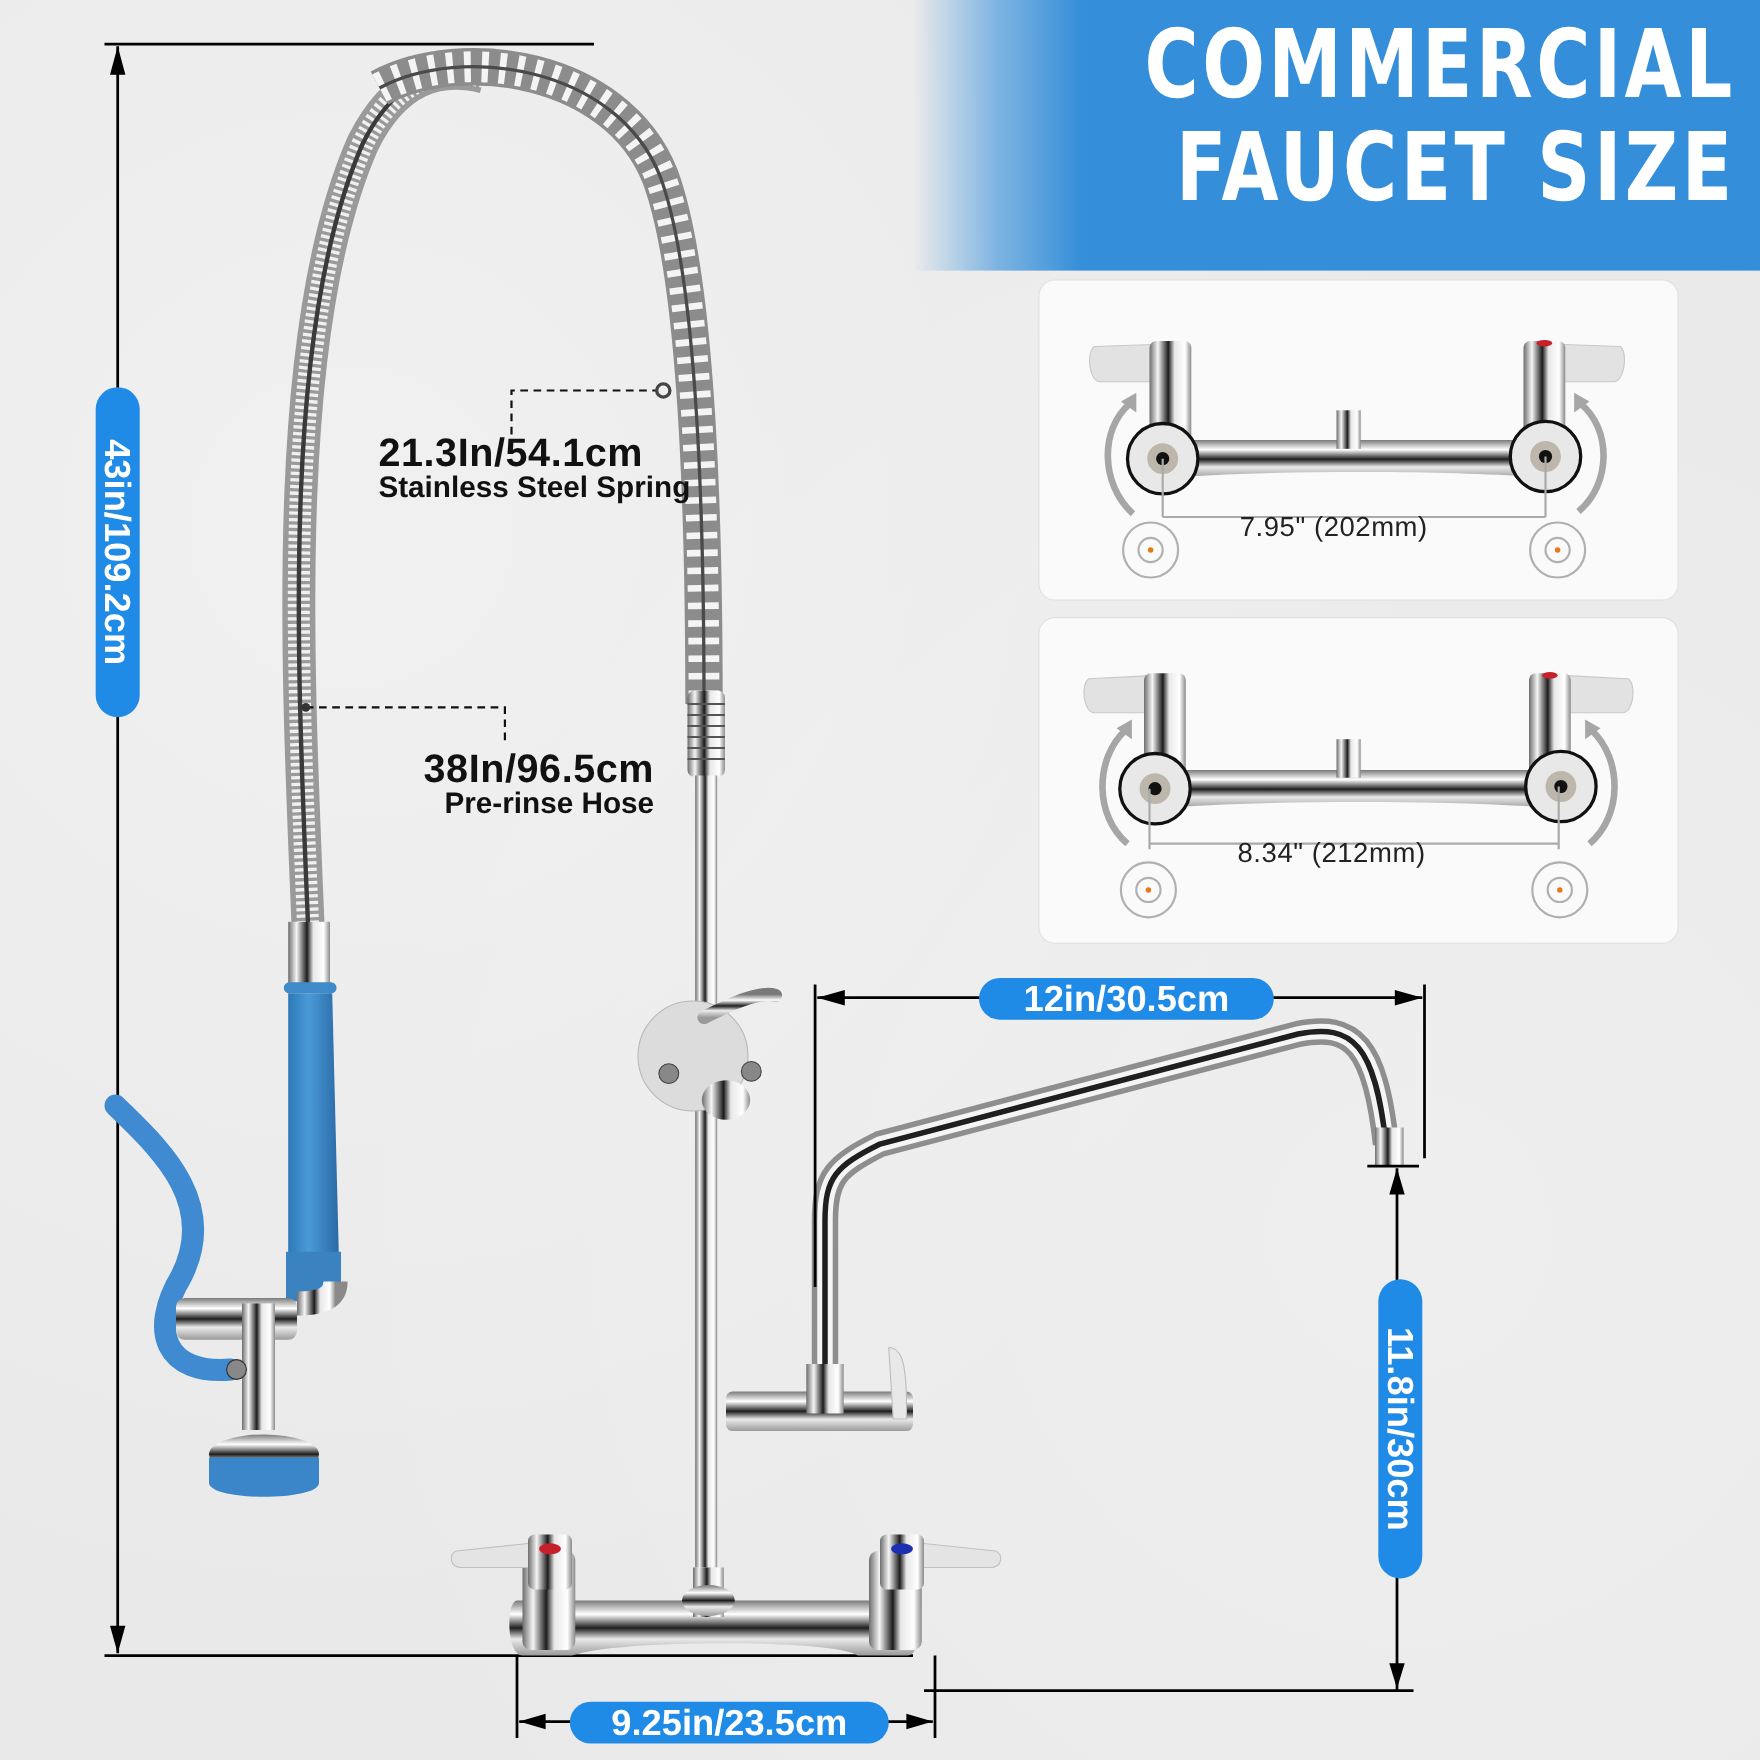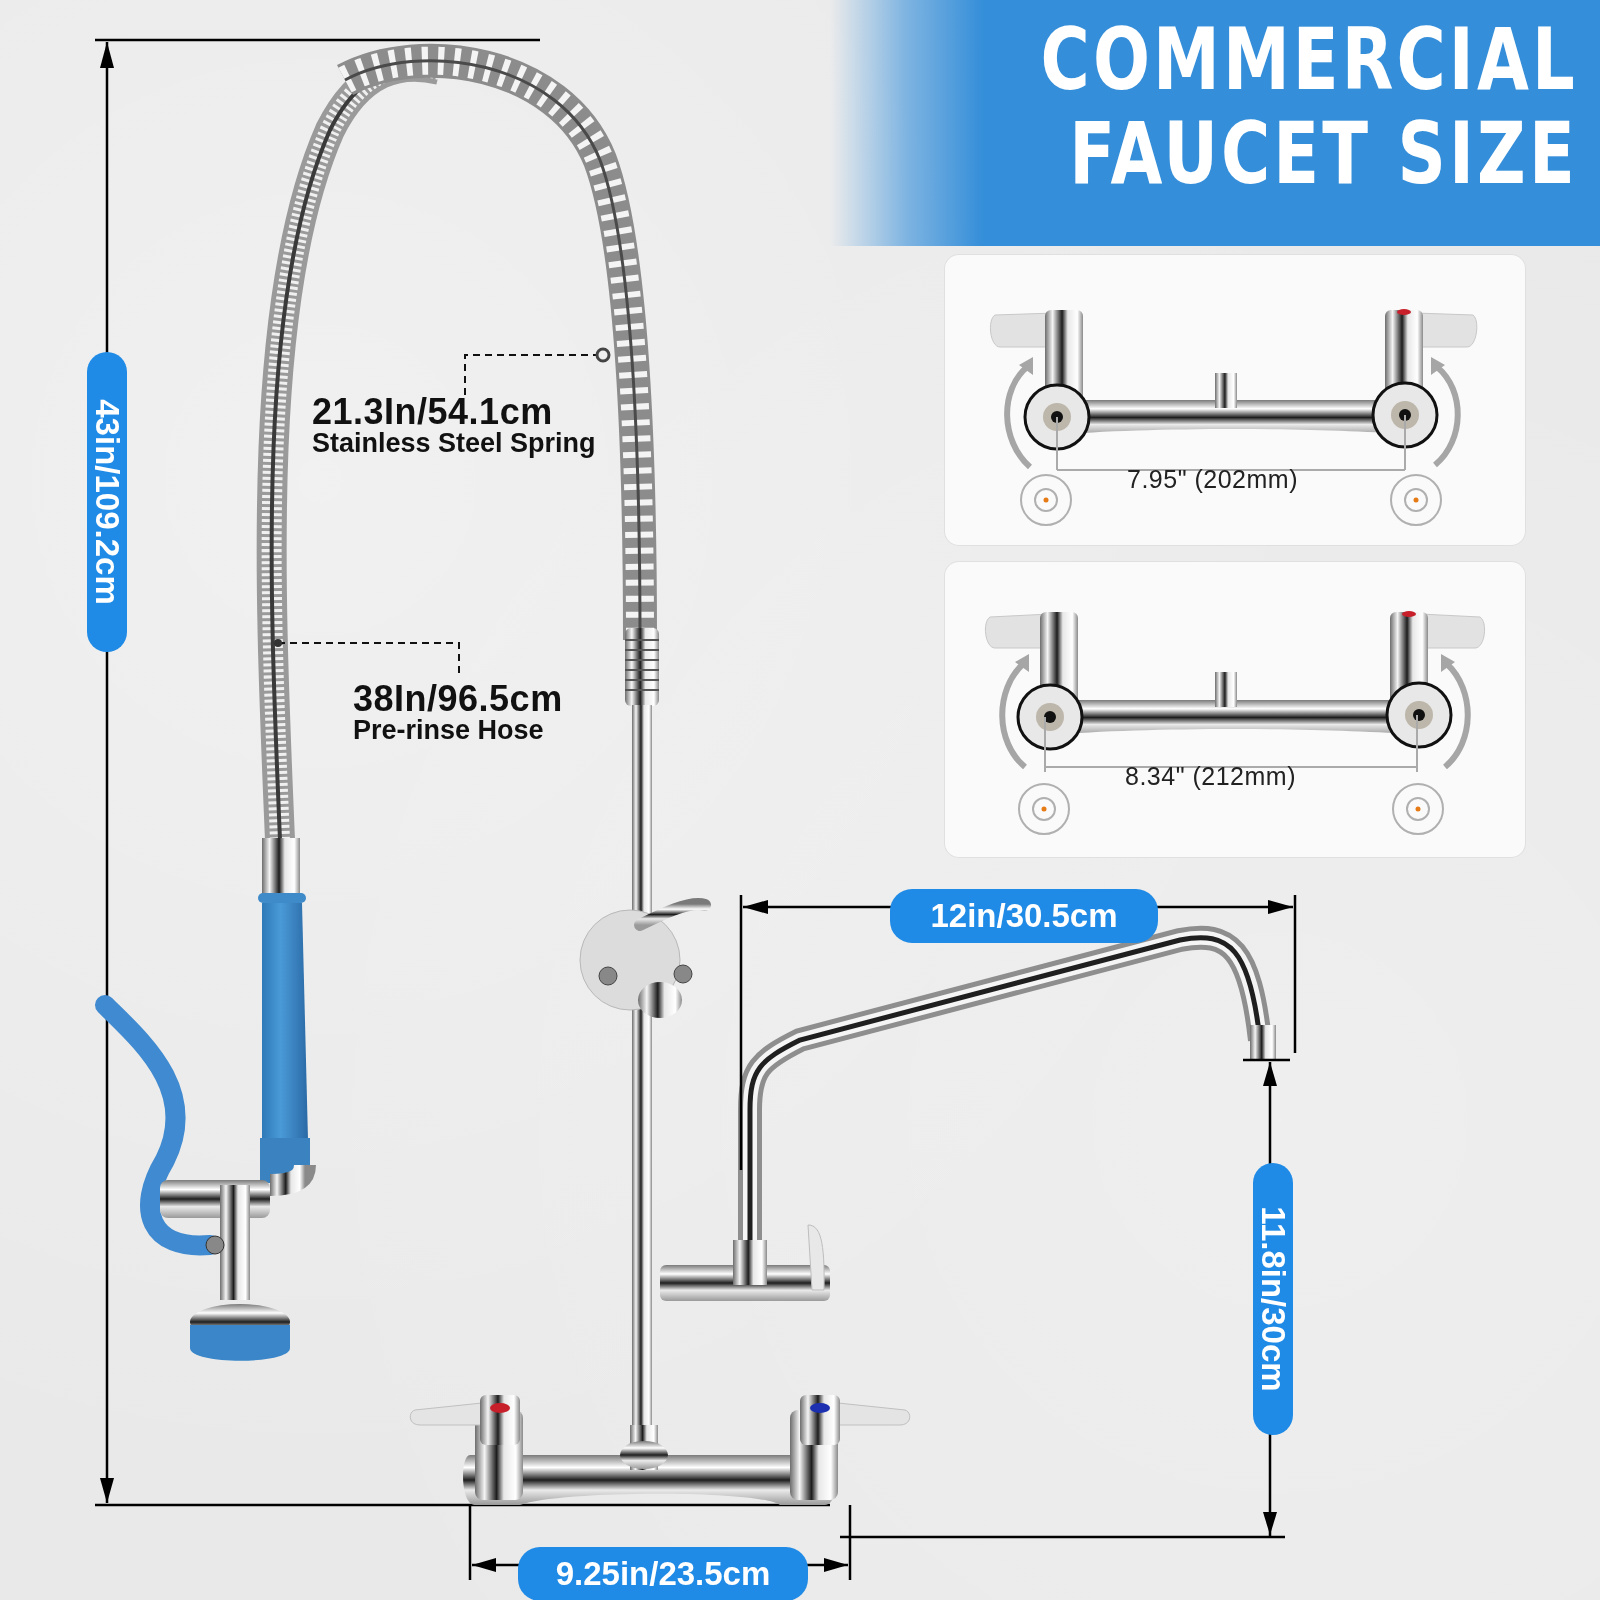--- a/index.html
+++ b/index.html
@@ -37,25 +37,25 @@
   .card-2 { top:562px; height:295px; }
   .card-label {
     position:absolute; font-size:25px; color:#222; letter-spacing:0.5px;
   }
 
   .pill {
     position:absolute; background:#1f8be6; color:#fff; font-weight:bold;
     border-radius:22px; display:flex; align-items:center; justify-content:center;
     font-family:"Liberation Sans", sans-serif;
   }
-  .pill-h { height:54px; font-size:33px; }
+  .pill-h { height:38px; font-size:33px; }
   .pill-v { width:40px; font-size:33px; }
   .pill-v span { display:block; transform:rotate(90deg); white-space:nowrap; }
 
-  .callout { position:absolute; color:#111; }
+  .callout { position:absolute; color:#111;margin-left:32px; }
   .callout .big { font-weight:bold; font-size:36px; line-height:38px; letter-spacing:0.5px; }
   .callout .small { font-weight:bold; font-size:27px; line-height:24px; }
 </style>
 </head>
 <body>
 
 <div class="bg-noise"></div>
 
 <div class="header-band">
   <div class="header-title">
@@ -202,21 +202,21 @@
   <g>
     <path d="M278,643 L459,643 L459,675" fill="none" stroke="#111" stroke-width="2" stroke-dasharray="7 5"></path>
     <circle cx="278" cy="643" r="4" fill="#333"></circle>
   </g>
 </svg>
 
 <div class="callout" style="left:312px; top:393px;">
   <div class="big">21.3In/54.1cm</div>
   <div class="small">Stainless Steel Spring</div>
 </div>
-<div class="callout" style="left:353px; top:680px;">
+<div class="callout" style="left:353px; top:680px;text-align:right;">
   <div class="big">38In/96.5cm</div>
   <div class="small">Pre-rinse Hose</div>
 </div>
 
 <div class="pill pill-v" style="left:87px; top:352px; height:300px;">
   <span>43in/109.2cm</span>
 </div>
 <div class="pill pill-h" style="left:890px; top:889px; width:268px;">
   <span>12in/30.5cm</span>
 </div>

